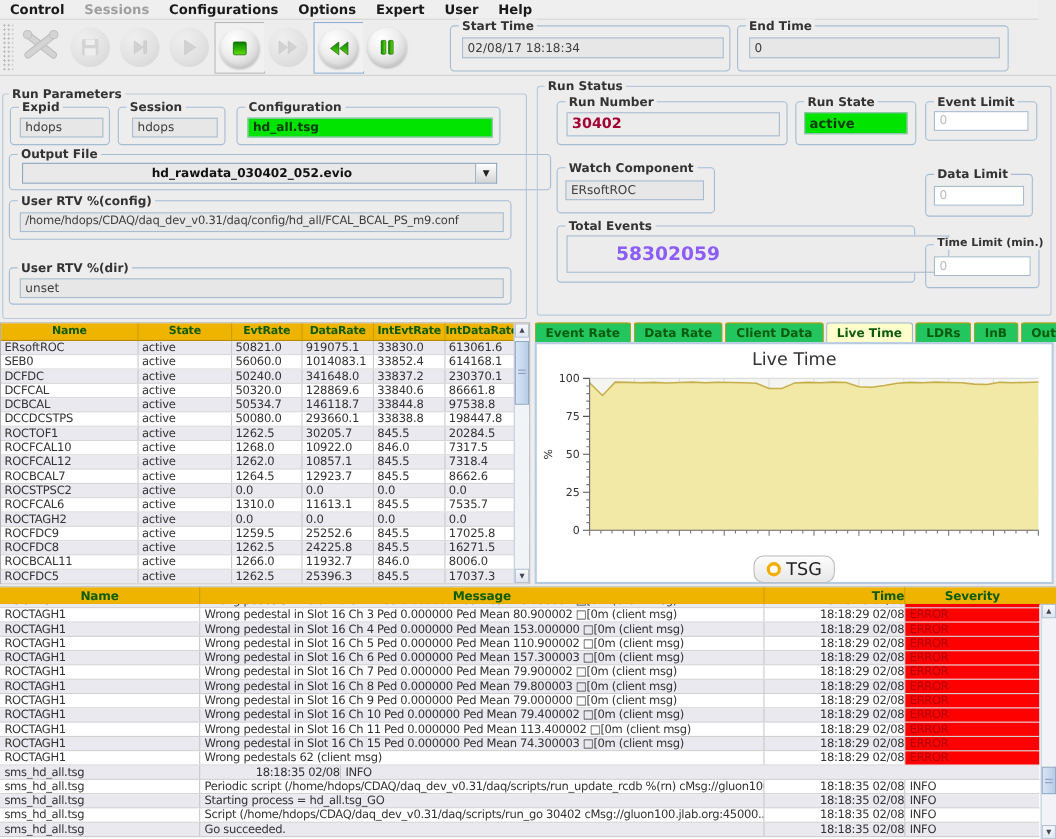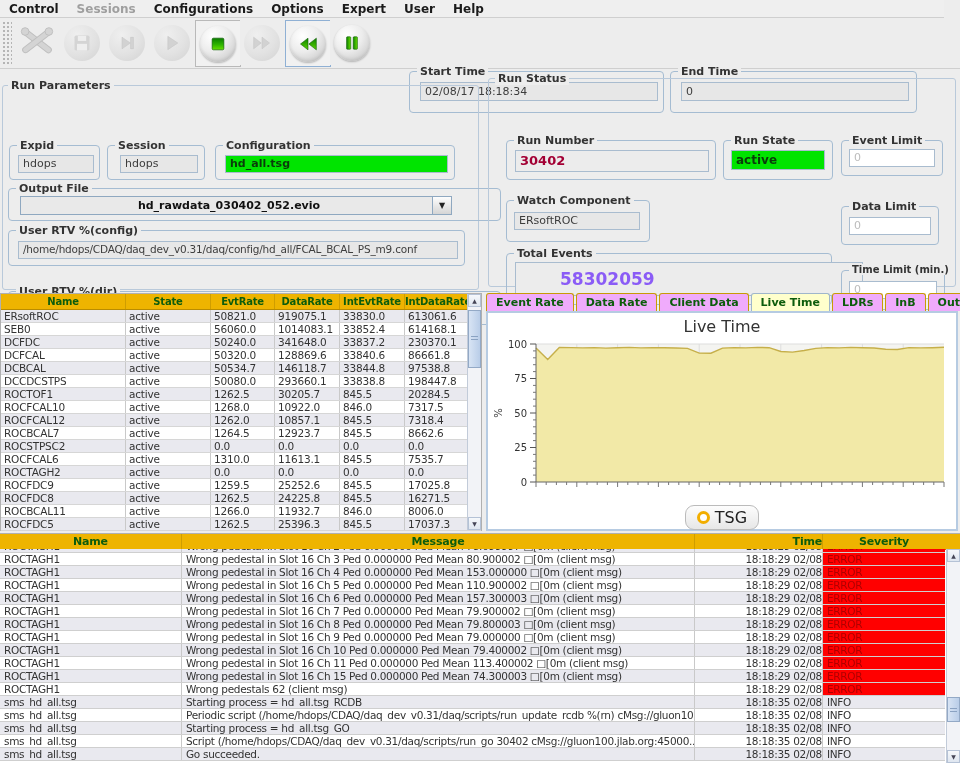--- a/index.html
+++ b/index.html
@@ -20,21 +20,21 @@
   .tb-btn{position:absolute;top:2px;width:44px;height:45px;display:flex;align-items:center;justify-content:center;background:#ededed;}
   .tb-btn.framed{border:1px solid #b9b9b9;background:#f1f1f1;}
   .tb-btn.focused{border:1px solid #8fb0d4;background:#f1f1f1;}
   .orb{width:36px;height:36px;border-radius:50%;
        background:radial-gradient(circle at 35% 28%,#ffffff 0%,#ececec 45%,#cfcfcf 80%,#bdbdbd 100%);
        box-shadow:0 1px 2px rgba(0,0,0,.25), inset 0 -2px 3px rgba(0,0,0,.08);
        display:flex;align-items:center;justify-content:center;}
   .orb.disabled{background:radial-gradient(circle at 35% 28%,#efefef 0%,#e2e2e2 55%,#d2d2d2 100%);box-shadow:none;}
 
   
-  .group{position:absolute;border:1px solid #a5bcd2;border-radius:4px;margin-top:48px;}
+  .group{position:absolute;border:1px solid #a5bcd2;border-radius:4px;}
   .glabel{position:absolute;top:-7px;left:7px;background:#ededed;padding:0 3px;
           font-weight:bold;font-size:11px;color:#333;white-space:nowrap;}
   .field{position:absolute;background:#e7e7e7;border:1px solid #a9bccf;color:#3d3d3d;
          line-height:15px;padding-left:4px;overflow:hidden;white-space:nowrap;}
   .field.white{background:#ffffff;color:#bcbcbc;}
   .field.green{background:#00e400;color:#0a3c0a;font-weight:bold;}
   .field.crimson{color:#a30034;font-weight:bold;font-size:13px;background:#ececec;}
   .field.bigred{color:#8b5cf6;font-weight:bold;font-size:17px;background:#ececec;line-height:32px;padding-left:44px;}
 
   .panel-label{position:absolute;font-weight:bold;font-size:11px;color:#333;background:#ededed;padding:0 3px;z-index:2;}
@@ -61,21 +61,21 @@
   
   .vscroll{position:absolute;width:14px;background:#f2f3f7;border-left:1px solid #c2cbd9;box-sizing:border-box;}
   .sb-btn{position:absolute;left:0;width:13px;height:13px;background:linear-gradient(#f6f8fb,#dfe6f0);
           border:1px solid #b5c2d6;box-sizing:border-box;font-size:6px;line-height:11px;text-align:center;color:#445;}
   .sb-thumb{position:absolute;left:0;width:13px;background:linear-gradient(90deg,#d8e4f4,#b9cde8);
             border:1px solid #93a9c6;box-sizing:border-box;}
   .sb-thumb::after{content:"";position:absolute;left:2px;right:2px;top:45%;height:1px;background:#8aa2c2;box-shadow:0 3px 0 #8aa2c2;}
 
   
   .tabs{position:absolute;left:486px;top:293px;width:472px;height:18px;display:flex;gap:2px;}
-  .tab{background:#f0abfc;color:#0c5c0c;font-weight:bold;font-size:11px;line-height:17px;
+  .tab{background:#22c55e;color:#0c5c0c;font-weight:bold;font-size:11px;line-height:17px;
        padding:0 9px;border:1px solid #c79a07;border-bottom:none;border-radius:3px 3px 0 0;white-space:nowrap;}
   .tab.active{background:#ffffcc;color:#0c5c0c;border-color:#9fb6cb;}
   .chartpanel{position:absolute;left:486px;top:311px;width:472px;height:220px;background:#ffffff;
               border:2px solid #b6cbe2;box-sizing:border-box;}
   .chart-title{text-align:center;font-size:16px;color:#333;margin-top:4px;font-family:"DejaVu Sans",sans-serif;}
   .legend-wrap{position:absolute;left:0;right:0;top:192px;display:flex;justify-content:center;}
   .legend-pill{display:flex;align-items:center;gap:5px;border:1px solid #bbb;border-radius:9px;
                background:linear-gradient(#fdfdfd,#e7e7e7);padding:2px 11px;}
   .legend-ring{width:7px;height:7px;border:3px solid #f2ae00;border-radius:50%;background:#fff;}
   .legend-label{font-size:16px;color:#222;}
@@ -230,21 +230,21 @@
         <span>▼</span>
       </div>
     </div>
   </div>
 
   <div class="group" style="left:8px;top:182px;width:455px;height:34px;">
     <span class="glabel">User RTV  %(config)</span>
     <div class="field" style="left:9px;top:10px;width:434px;height:16px;font-size:10.5px;letter-spacing:-0.2px;">/home/hdops/CDAQ/daq_dev_v0.31/daq/config/hd_all/FCAL_BCAL_PS_m9.conf</div>
   </div>
 
-  <div class="group" style="left:8px;top:243px;width:455px;height:32px;padding-left:36px;">
+  <div class="group" style="left:8px;top:243px;width:455px;height:32px;">
     <span class="glabel">User RTV  %(dir)</span>
     <div class="field" style="left:9px;top:9px;width:434px;height:16px;">unset</div>
   </div>
 
   <div class="panel" style="left:488px;top:78px;width:466px;height:207px;"></div>
   <span class="panel-label" style="left:495px;top:72px;">Run Status</span>
 
   <div class="group" style="left:506px;top:92px;width:208px;height:38px;">
     <span class="glabel">Run Number</span>
     <div class="field crimson" style="left:8px;top:9px;width:188px;height:20px;line-height:20px;">30402</div>
@@ -613,21 +613,20 @@
             <div class="mcell m3 sev-error">ERROR</div>
           </div>
           <div class="mrow">
             <div class="mcell m0">ROCTAGH1</div>
             <div class="mcell m1">Wrong pedestals   62  (client msg)</div>
             <div class="mcell m2">18:18:29 02/08</div>
             <div class="mcell m3 sev-error">ERROR</div>
           </div>
           <div class="mrow alt">
             <div class="mcell m0">sms_hd_all.tsg</div>
-            <div class="mcell m1">Starting process = hd_all.tsg_RCDB</div>
             <div class="mcell m2">18:18:35 02/08</div>
             <div class="mcell m3">INFO</div>
           </div>
           <div class="mrow">
             <div class="mcell m0">sms_hd_all.tsg</div>
             <div class="mcell m1">Periodic script (/home/hdops/CDAQ/daq_dev_v0.31/daq/scripts/run_update_rcdb  %(rn)  cMsg://gluon100...</div>
             <div class="mcell m2">18:18:35 02/08</div>
             <div class="mcell m3">INFO</div>
           </div>
           <div class="mrow alt">

